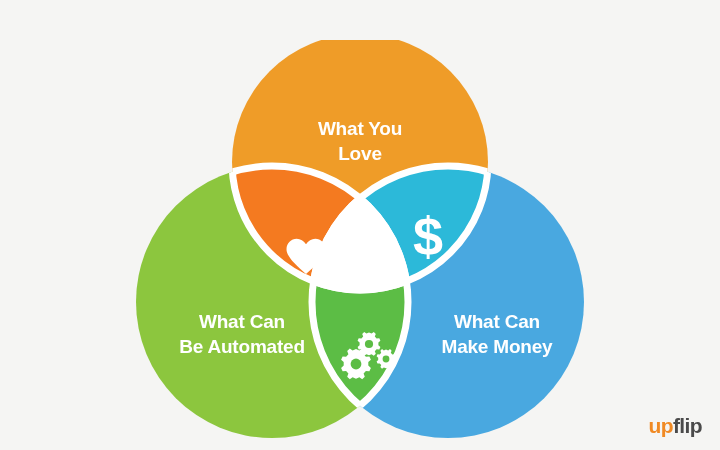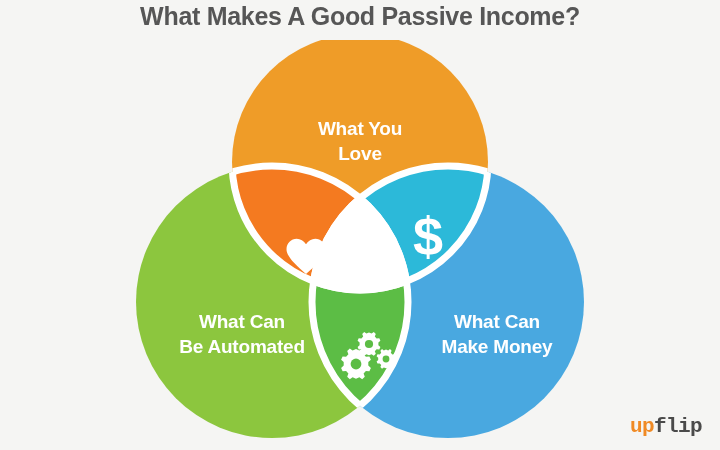--- a/index.html
+++ b/index.html
@@ -47,31 +47,30 @@
     text-anchor: middle;
     letter-spacing: -0.2px;
   }
   #logo {
     position: absolute;
     right: 18px;
     bottom: 12px;
     font-size: 21px;
     font-weight: bold;
     letter-spacing: -0.6px;
-    font-family: Liberation Mono, monospace;
+    font-family: Liberation Sans, sans-serif;
   }
   #logo .logo-up { color: #f08a24; }
   #logo .logo-flip { color: #4a4a4a; }
 </style>
 </head>
 <body>
 
 <div id="canvas">
 
-  <div id="title">What Makes A Good Passive Income?</div>
 
   <svg id="venn" viewBox="0 0 720 400">
     <defs>
 
       <circle id="c-love" cx="360" cy="122" r="128"></circle>
       <circle id="c-auto" cx="272" cy="262" r="136"></circle>
       <circle id="c-money" cx="448" cy="262" r="136"></circle>
 
       <clipPath id="clip-love">
           <use href="#c-love"></use>

